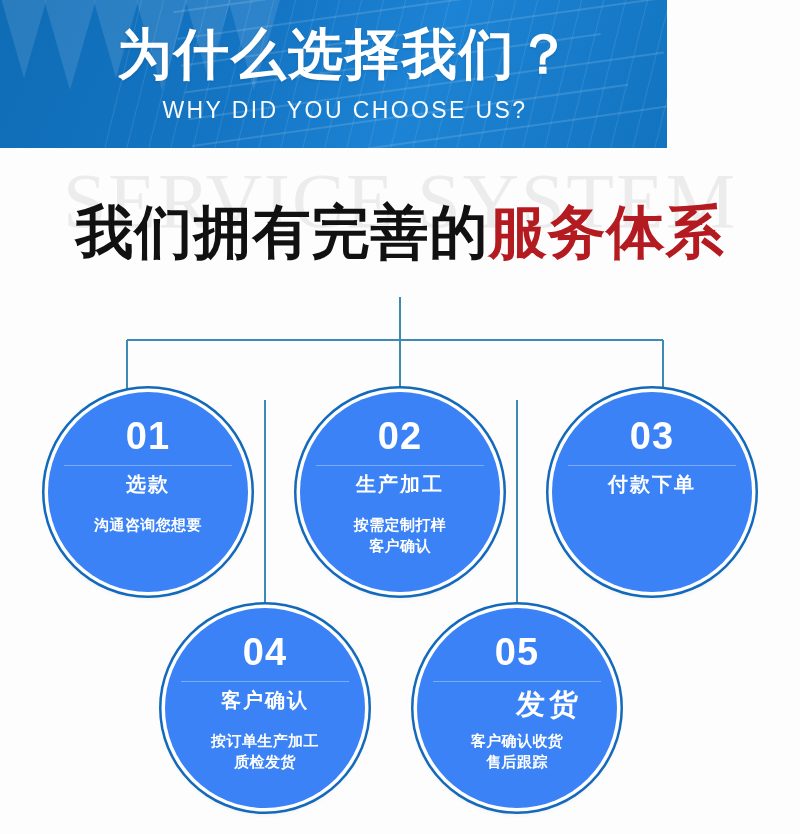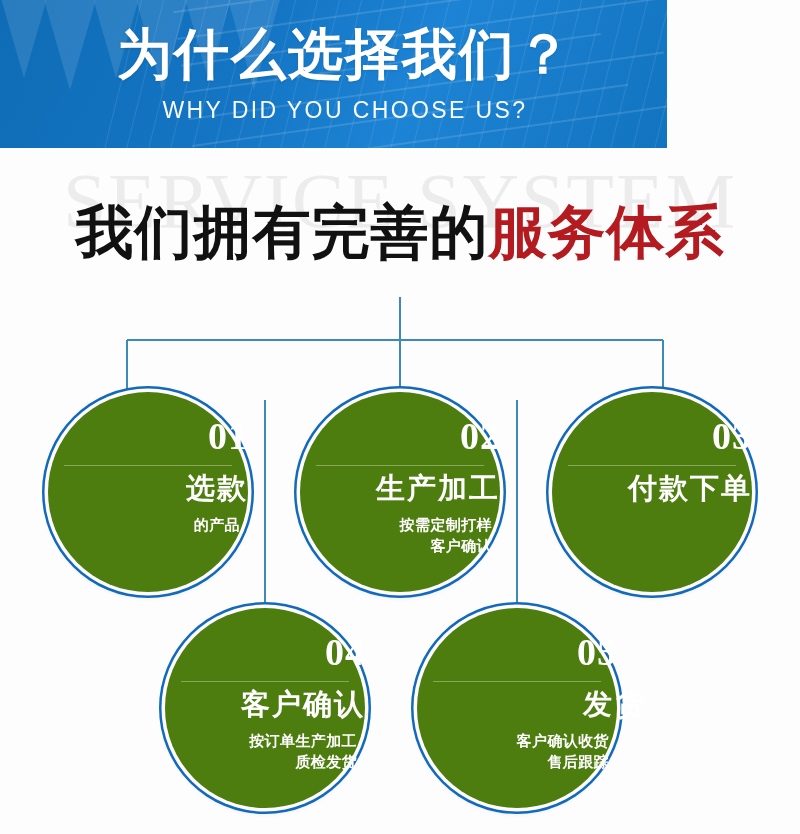--- a/index.html
+++ b/index.html
@@ -76,36 +76,36 @@
   }
   .heading .blk{color:#111111;}
   .heading .red{color:#b31b20;}
 
   
   .connectors{position:absolute;left:0;top:0;width:800px;height:834px;pointer-events:none;}
 
   
   .node{
     position:absolute;width:200px;height:200px;border-radius:50%;
-    background:#4d7c0f;
+    background:#3b82f6;
     box-shadow:0 0 0 3.5px #ffffff, 0 0 0 6px #1369bb, 0 3px 7px rgba(0,40,90,.22);
-    color:#ffffff;text-align:right;
-    font-family:Liberation Serif, serif;
+    color:#ffffff;text-align:center;
+    font-family:Liberation Sans, sans-serif;
   }
   .node .num{
     position:absolute;left:0;top:25px;width:100%;
     font-size:38px;line-height:1;font-weight:700;letter-spacing:1px;color:#ffffff;
   }
   .node .rule{
     position:absolute;left:16px;top:73px;width:168px;height:1px;
     background:rgba(255,255,255,.33);
   }
   .node .ttl{
     position:absolute;left:0;top:82px;width:100%;
-    font-size:29px;line-height:1;font-weight:700;letter-spacing:2px;color:#ffffff;
+    font-size:20px;line-height:1;font-weight:700;letter-spacing:2px;color:#ffffff;
   }
   .node .desc{
     position:absolute;left:8px;top:123px;width:184px;
     font-size:15px;line-height:1.38;font-weight:700;color:#ffffff;letter-spacing:.4px;
   }
   .node.small-title .ttl{font-size:29px;letter-spacing:4px;padding-left:32px;}
 </style>
 </head>
 <body>
 
@@ -187,21 +187,21 @@
 
       <line x1="517" y1="400" x2="517" y2="608"></line>
     </g>
   </svg>
 
   <div class="node" style="left:48px;top:392px;">
     <div class="num">01</div>
     <div class="rule"></div>
     <div class="ttl">选款</div>
     <div class="desc">
-      <div>的产品</div>
+      <div>沟通咨询您想要</div>
     </div>
   </div>
 
   <div class="node" style="left:300px;top:392px;">
     <div class="num">02</div>
     <div class="rule"></div>
     <div class="ttl">生产加工</div>
     <div class="desc">
       <div>按需定制打样</div>
       <div>客户确认</div>

